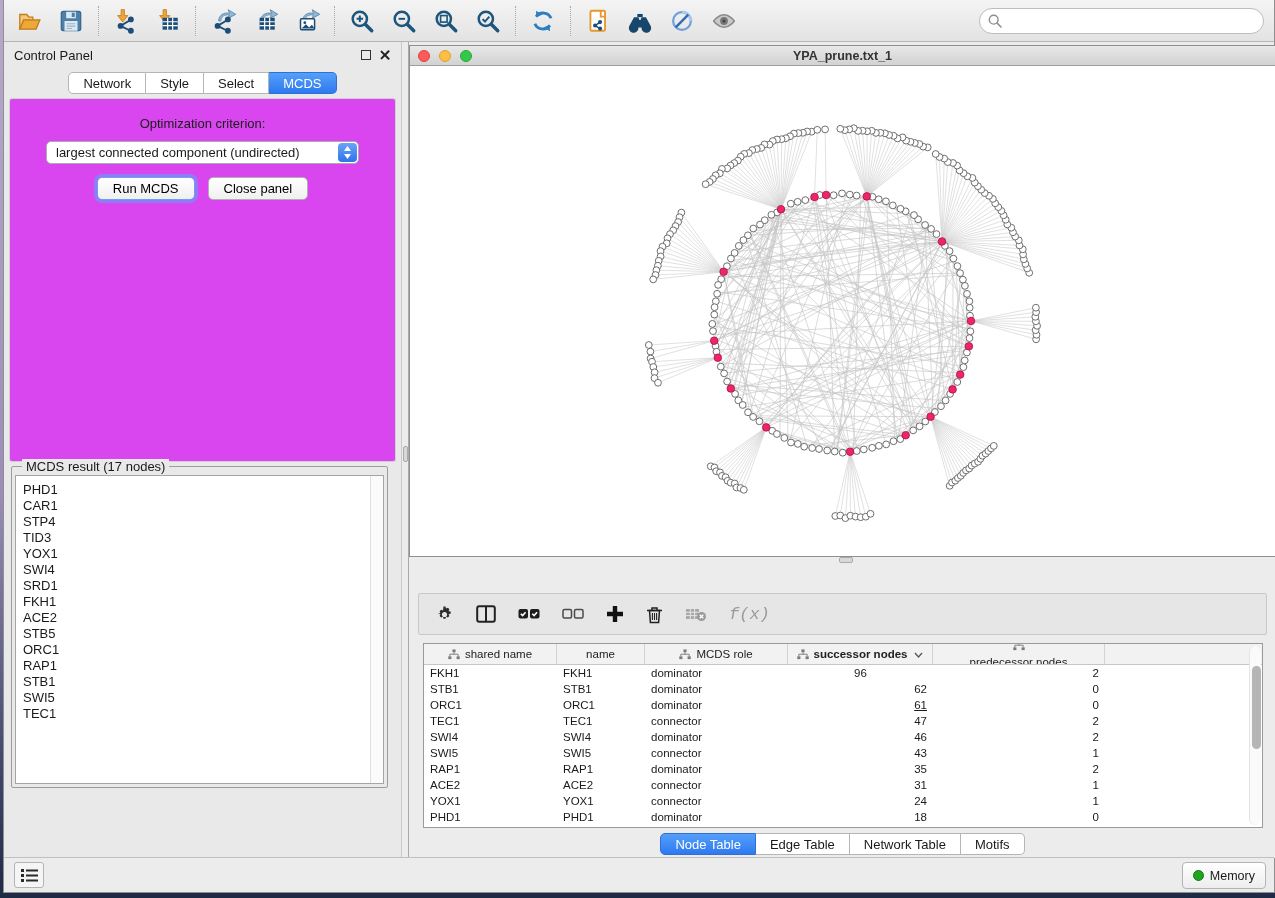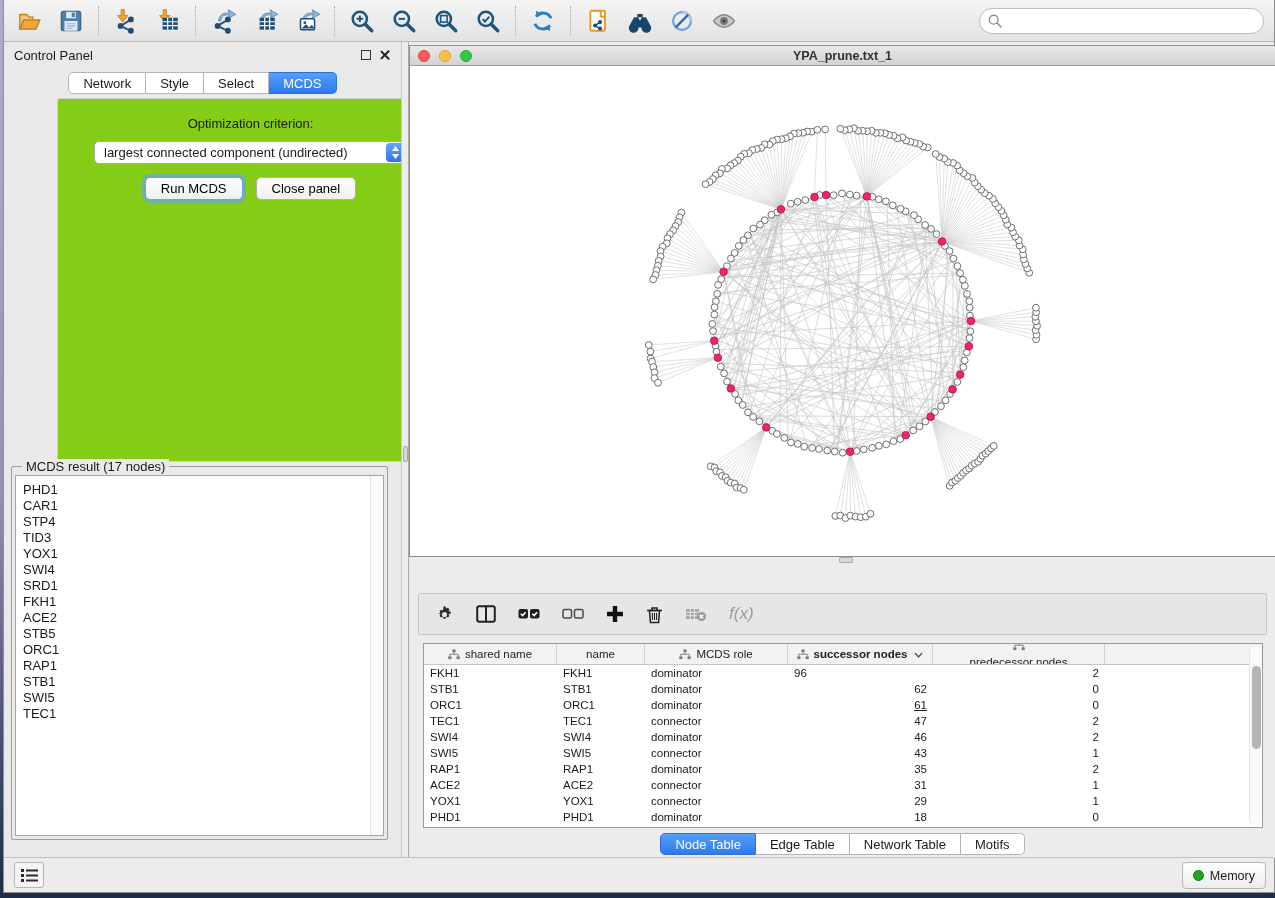--- a/index.html
+++ b/index.html
@@ -40,30 +40,30 @@
   .close-btn:before { transform:rotate(45deg); } .close-btn:after { transform:rotate(-45deg); }
 
   
   .ctrl-tabs { position:absolute; left:0; top:30px; width:100%; display:flex; justify-content:center;text-align:center; }
   .seg { display:flex; }
   .seg .tab { height:22px; padding:0 14px; display:flex; align-items:center; font-size:13px; background:#fff;
     border:1px solid #b5b5b5; border-left:none; cursor:pointer; }
   .seg .tab:first-child { border-left:1px solid #b5b5b5; border-radius:5px 0 0 5px; }
   .seg .tab:last-child { border-radius:0 5px 5px 0; }
   .seg .tab.active { background:linear-gradient(180deg,#55a0f9,#2e79f0); border-color:#2e6fd8; color:#fff; }
-  .mcds-body { position:absolute; left:5px; top:56px; width:387px; height:364px; background:#84cc16; border:1px solid #d0d0d0; border-radius:3px;margin-left:48px; }
+  .mcds-body { position:absolute; left:5px; top:56px; width:387px; height:364px; background:#d946ef; border:1px solid #d0d0d0; border-radius:3px; }
   .opt-label { text-align:center; margin-top:17px; font-size:13px; }
   .dropdown { position:relative; width:313px; height:23px; margin:10px auto 0; background:#fff; border:1px solid #ababab; border-radius:5px; display:flex; align-items:center; padding-left:9px; font-size:13px; cursor:pointer; }
   .dd-stepper { position:absolute; right:1px; top:1px; width:19px; height:19px; border-radius:4px; background:linear-gradient(180deg,#6aa5f9,#2f72ea); display:flex; flex-direction:column; align-items:center; justify-content:center; gap:1px; }
   .dd-stepper svg { display:block; }
   .btn-row { display:flex; justify-content:center; gap:13px; margin-top:13px; }
   .mac-btn { height:23px; padding:0 15px; background:linear-gradient(180deg,#ffffff,#f0f0f0); border:1px solid #b0b0b0; border-radius:5px; font-size:13px; cursor:pointer; }
   .mac-btn.focused { box-shadow:0 0 0 3px rgba(95,160,252,.6); border-color:#6d9ff2; }
 
-  .fieldset { position:absolute; left:7px; top:424px; width:377px; height:374px; border:1px solid #9d9d9d; border-radius:2px; }
+  .fieldset { position:absolute; left:7px; top:424px; width:377px; height:322px; border:1px solid #9d9d9d; border-radius:2px; }
   .fieldset .legend { position:absolute; left:10px; top:-8px; background:#e9e9e9; padding:0 4px; font-size:13px; }
   .result-list { position:absolute; left:3px; top:8px; right:3px; bottom:3px; background:#fff; border:1px solid #a5a5a5; overflow:hidden; }
   .result-scroll { position:absolute; right:0; top:0; bottom:0; width:13px; background:#fbfbfb; border-left:1px solid #e0e0e0; }
   .result-item { font-size:13px; line-height:16px; padding-left:7px; cursor:default; }
 
   
   .net-window { position:absolute; left:0; top:3px; width:867px; height:512px; border:1px solid #8f8f8f; background:#fff; }
   .net-titlebar { height:20px; background:linear-gradient(180deg,#e8e8e8,#d2d2d2); border-bottom:1px solid #9e9e9e; position:relative; display:flex; align-items:center; justify-content:center; }
   .traffic { position:absolute; left:8px; top:4px; display:flex; gap:9px; }
   .light { width:12px; height:12px; border-radius:50%; }
@@ -698,21 +698,21 @@
               <span style="display:flex;">
                 <svg width="22" height="15" viewBox="0 0 22 15">
                   <rect x="1" y="2" width="13" height="10" fill="#a8a8a8"></rect>
                   <path d="M1 5.3h13M1 8.6h13M5.3 2v10M9.6 2v10" stroke="#e6e6e6" stroke-width="1"></path>
                   <circle cx="16.5" cy="9.5" r="4.5" fill="#9a9a9a"></circle>
                   <path d="M14.7 7.7l3.6 3.6M18.3 7.7l-3.6 3.6" stroke="#fff" stroke-width="1.3"></path>
                 </svg>
               </span>
             </div>
             <div class="tp-btn disabled">
-              <span style="font-family:Liberation Sans, sans-serif;font-style:italic;font-size:17px;color:#9b9b9b;">f(x)</span>
+              <span style="font-family:Liberation Mono, monospace;font-style:italic;font-size:17px;color:#9b9b9b;">f(x)</span>
             </div>
           </div>
 
         <div class="tbl">
           <div class="tbl-head" id="tbl-head">
               <div class="th" style="width: 133px;">
                 <span class="hdr-icon">
                   <svg width="12" height="11" viewBox="0 0 13 11">
                     <g fill="#7a7a7a">
                       <rect x="4.8" y="0" width="3.4" height="3"></rect>
@@ -768,21 +768,21 @@
                   </svg>
                 </span>
                 <span>predecessor nodes</span>
               </div>
             </div>
           <div id="tbl-body">
               <div class="tr">
                 <div class="td" style="width: 133px; text-align: left;">FKH1</div>
                 <div class="td" style="width: 88px; text-align: left;">FKH1</div>
                 <div class="td" style="width: 143px; text-align: left;">dominator</div>
-                <div class="td" style="width: 145px; text-align: left;">96</div>
+                <div class="td" style="width: 145px; text-align: center;">96</div>
                 <div class="td" style="width: 172px; text-align: right;">2</div>
               </div>
               <div class="tr">
                 <div class="td" style="width: 133px; text-align: left;">STB1</div>
                 <div class="td" style="width: 88px; text-align: left;">STB1</div>
                 <div class="td" style="width: 143px; text-align: left;">dominator</div>
                 <div class="td" style="width: 145px; text-align: right;">62</div>
                 <div class="td" style="width: 172px; text-align: right;">0</div>
               </div>
               <div class="tr">
@@ -824,21 +824,21 @@
                 <div class="td" style="width: 133px; text-align: left;">ACE2</div>
                 <div class="td" style="width: 88px; text-align: left;">ACE2</div>
                 <div class="td" style="width: 143px; text-align: left;">connector</div>
                 <div class="td" style="width: 145px; text-align: right;">31</div>
                 <div class="td" style="width: 172px; text-align: right;">1</div>
               </div>
               <div class="tr">
                 <div class="td" style="width: 133px; text-align: left;">YOX1</div>
                 <div class="td" style="width: 88px; text-align: left;">YOX1</div>
                 <div class="td" style="width: 143px; text-align: left;">connector</div>
-                <div class="td" style="width: 145px; text-align: right;">29</div>
+                <div class="td" style="width: 145px; text-align: right;">24</div>
                 <div class="td" style="width: 172px; text-align: right;">1</div>
               </div>
               <div class="tr">
                 <div class="td" style="width: 133px; text-align: left;">PHD1</div>
                 <div class="td" style="width: 88px; text-align: left;">PHD1</div>
                 <div class="td" style="width: 143px; text-align: left;">dominator</div>
                 <div class="td" style="width: 145px; text-align: right;">18</div>
                 <div class="td" style="width: 172px; text-align: right;">0</div>
               </div>
             </div>

